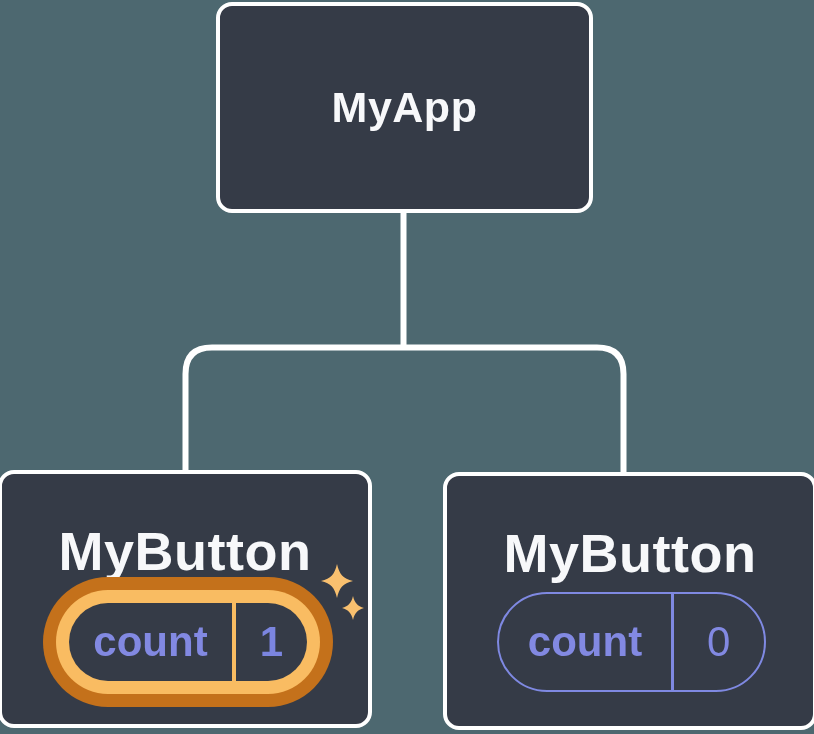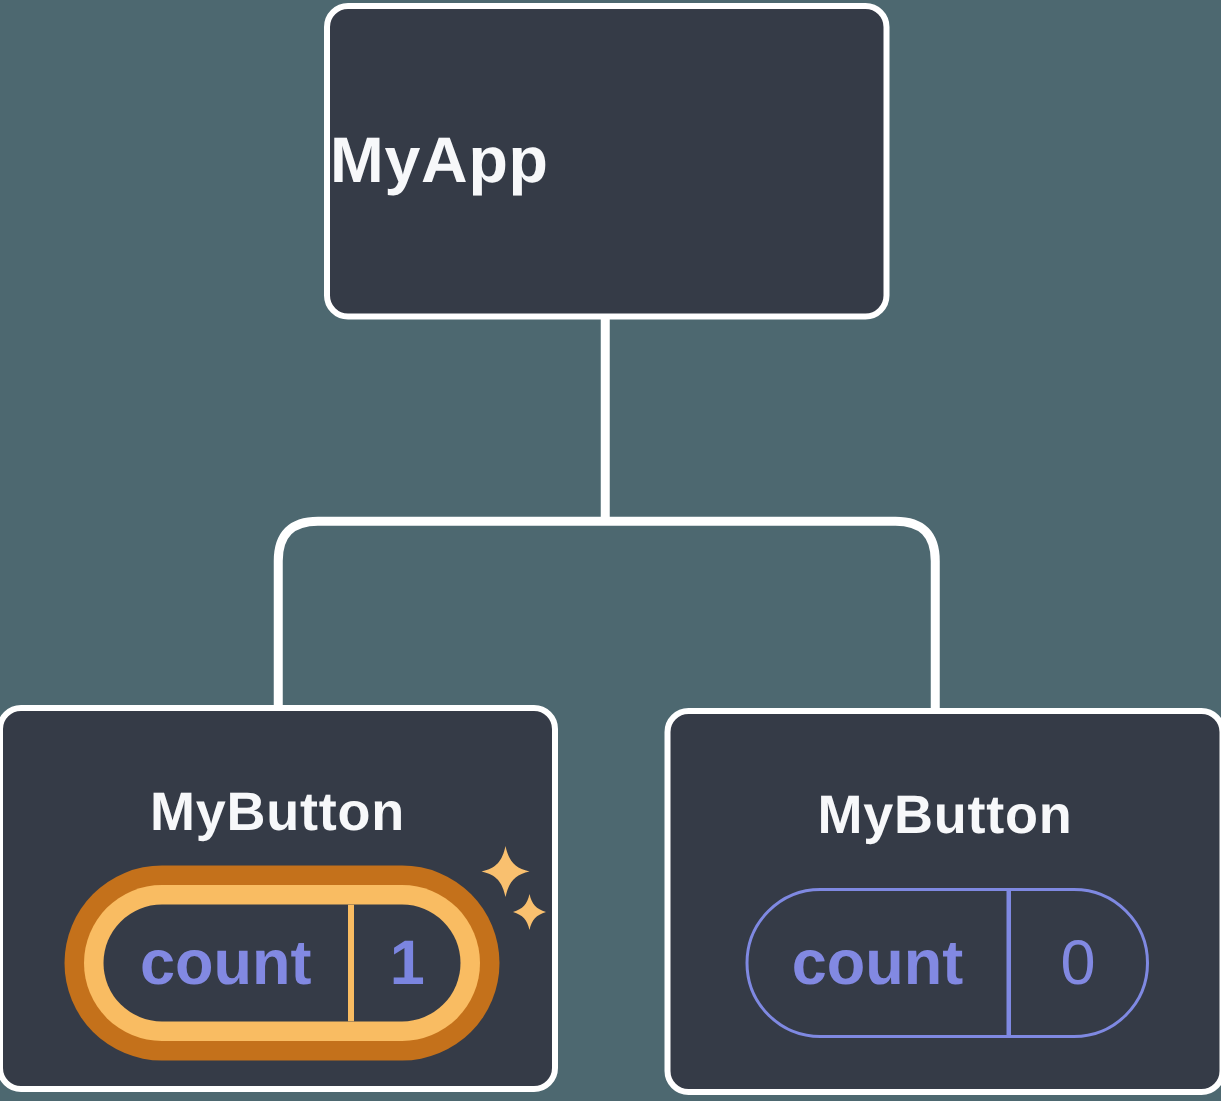--- a/index.html
+++ b/index.html
@@ -28,21 +28,21 @@
     box-sizing: border-box;
     background: var(--node-fill, #353b47);
     border: 4px solid var(--node-border, #ffffff);
     border-radius: 16px;
   }
   .node-root {
     left: 216px; top: 2px;
     width: 377px; height: 211px;
     display: flex;
     align-items: center;
-    justify-content: flex-start;
+    justify-content: center;
   }
   .node-child-left {
     left: -2px; top: 470px;
     width: 374px; height: 258px;
   }
   .node-child-right {
     left: 443px; top: 472px;
     width: 374px; height: 258px;
   }
   .node-title {
@@ -50,21 +50,21 @@
     font-size: 43px;
     font-weight: 600;
     letter-spacing: 0.5px;
     white-space: nowrap;
   }
   .node-child-left .node-title,
   .node-child-right .node-title {
     position: absolute;
     top: 46px; left: 0; right: 0;
     text-align: center;
-    font-size: 36px;
+    font-size: 54px;
   }
   
   .pill-highlight {
     position: absolute;
     left: 41px; top: 103px;
     width: 290px; height: 130px;
     box-sizing: border-box;
     border-radius: 999px;
     background: var(--highlight-outer, #c4711b);
     padding: 13px;

